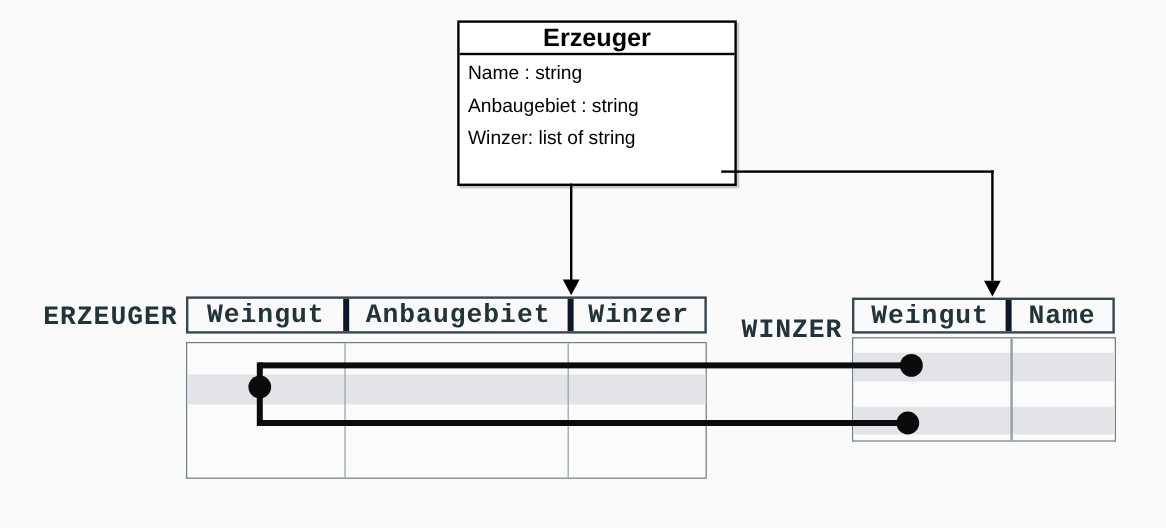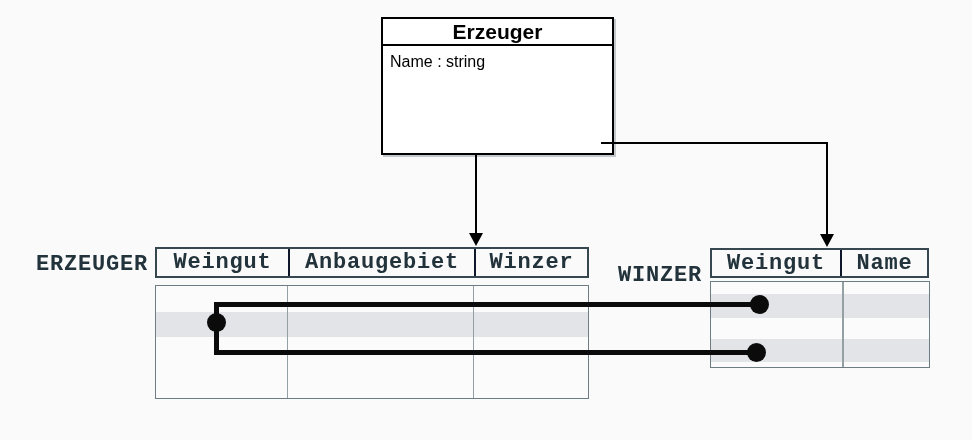--- a/index.html
+++ b/index.html
@@ -21,41 +21,43 @@
     border-right:7px solid transparent;border-top:13px solid #000;}
 
   
   .tbl-label{font-family:"Liberation Mono",monospace;font-weight:bold;font-size:22px;
     letter-spacing:.8px;color:#22333b;line-height:22px;white-space:nowrap;}
 
   
   .tbl-header{display:flex;border:2px solid #37474f;background:#fafafa;}
   .tbl-header .cell{display:flex;align-items:center;justify-content:center;
     font-family:"Liberation Mono",monospace;font-weight:bold;font-size:22px;
-    letter-spacing:.8px;color:#22333b;border-right:2px solid #0f172a;}
+    letter-spacing:.8px;color:#22333b;border-right:5px solid #0f172a;}
   .tbl-header .cell:last-child{border-right:none;}
 
   
   .tbl-body{border:1.5px solid #6e7d83;background:#fbfbfc;}
   .row-band{position:absolute;left:0;right:0;background:#e2e4e8;}
   .col-div{position:absolute;top:0;bottom:0;width:1.5px;background:#93a0a4;}
 
   
   .thick{background:#0b0b0b;}
   .dot{width:19px;height:19px;border-radius:50%;background:#0b0b0b;}
 </style>
 </head>
 <body>
 
 <div class="canvas">
 
   <div class="abs class-box">
     <div class="class-title">Erzeuger</div>
     <div class="class-attrs">
       <div class="attr">Name : string</div>
+      <div class="attr">Anbaugebiet : string</div>
+      <div class="attr">Winzer: list of string</div>
     </div>
   </div>
 
   <div class="abs thin" style="left:475px;top:153px;width:2px;height:81px;"></div>
   <div class="abs arrowhead" style="left:469px;top:233px;"></div>
 
   <div class="abs thin" style="left:601px;top:142px;width:227px;height:2px;"></div>
   <div class="abs thin" style="left:826px;top:142px;width:2px;height:92px;"></div>
   <div class="abs arrowhead" style="left:820px;top:234px;"></div>
 

